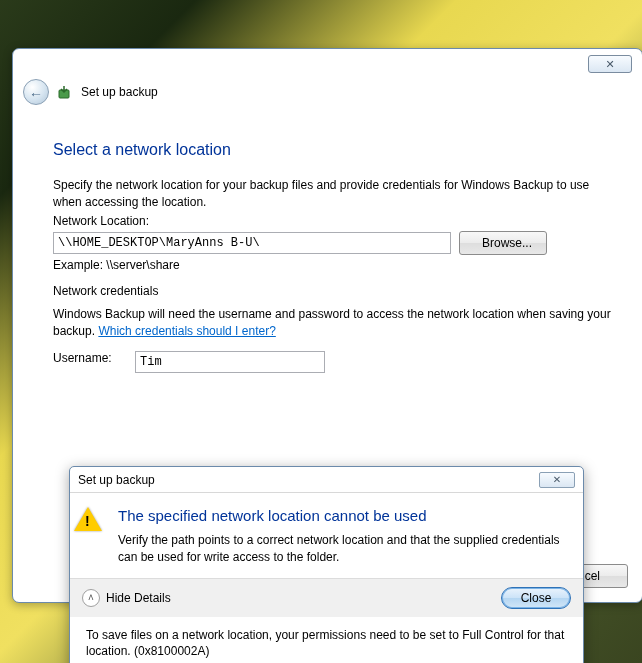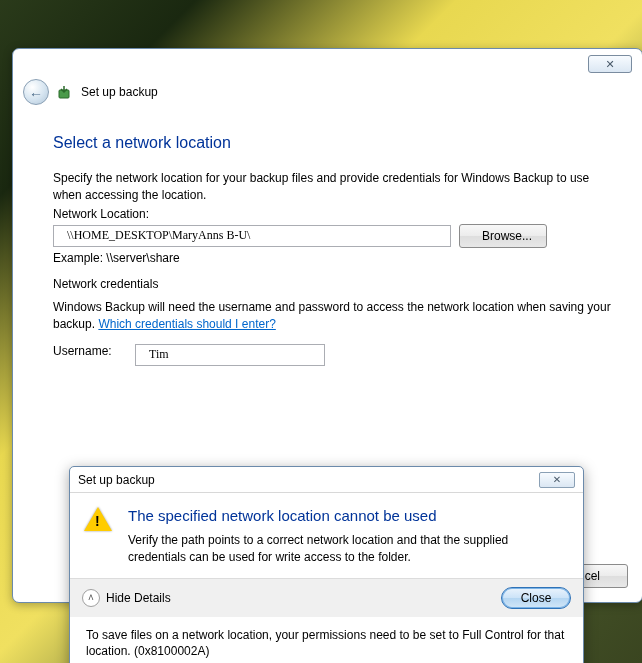--- a/index.html
+++ b/index.html
@@ -63,21 +63,21 @@
     height: 16px;
     position: relative;
   }
   .title-text {
     font-size: 12px;
     color: #000;
   }
   .content {
     position: absolute;
     left: 40px;
-    top: 85px;
+    top: 92px;
     right: 28px;
   }
   .heading {
     color: #003399;
     font-size: 16px;
     margin-bottom: 18px;
   }
   .para {
     color: #000;
     font-size: 12px;
@@ -89,22 +89,22 @@
     margin-bottom: 3px;
   }
   .row-loc {
     display: flex;
     gap: 8px;
     align-items: center;
   }
   .text-input {
     border: 1px solid #abadb3;
     height: 22px;
-    padding: 0 13px;
-    font-family: Liberation Serif, serif;
+    padding: 0 4px;
+    font-family: Liberation Mono, monospace;
     font-size: 12px;
     background: #fff;
   }
   .loc-input { width: 398px; }
   .browse-btn {
     height: 24px;
     width: 88px;
     border: 1px solid #8b8b8b;
     border-radius: 3px;
     background: linear-gradient(#f8f8f8 0%, #ececec 48%, #dedede 52%, #e8e8e8 100%);
@@ -161,21 +161,21 @@
     border: 1px solid #8aa0b5;
     border-radius: 2px;
     background: linear-gradient(#f7fbff,#dbe7f3);
     text-align: center;
     font-size: 10px;
     line-height: 14px;
     color: #4a5a6a;
   }
   .inner-body {
     display: flex;
-    padding: 14px 16px 12px 14px;
+    padding: 14px 16px 12px 4px;
     gap: 14px;
   }
   .warn-icon {
     width: 30px;
     flex-shrink: 0;
   }
   .warn-tri {
     width: 0; height: 0;
     border-left: 14px solid transparent;
     border-right: 14px solid transparent;

